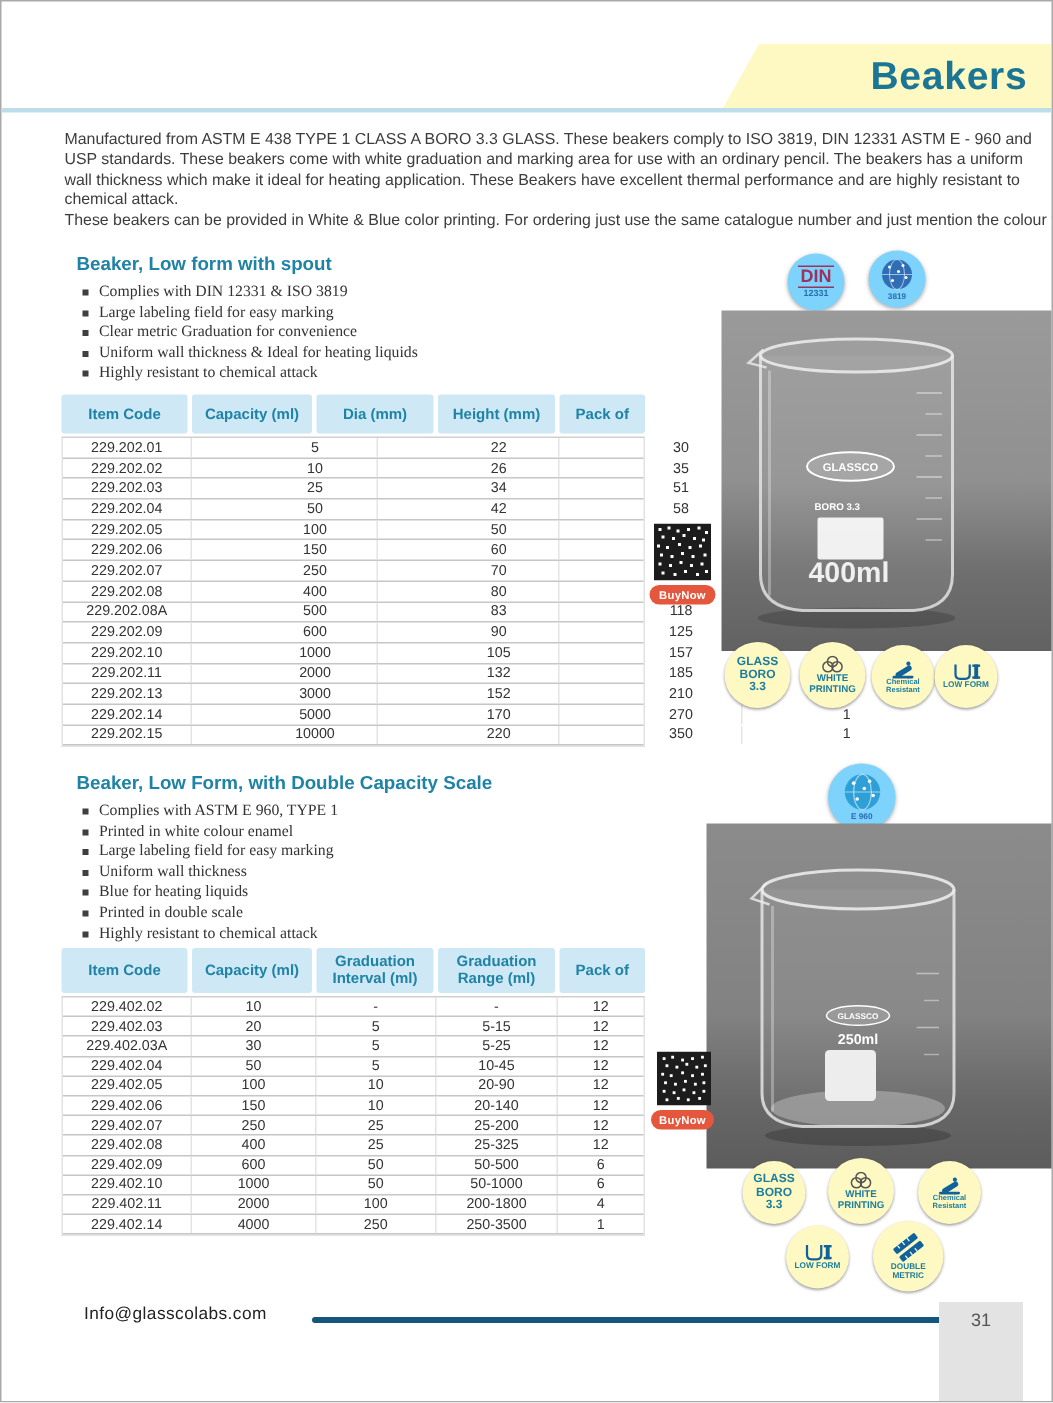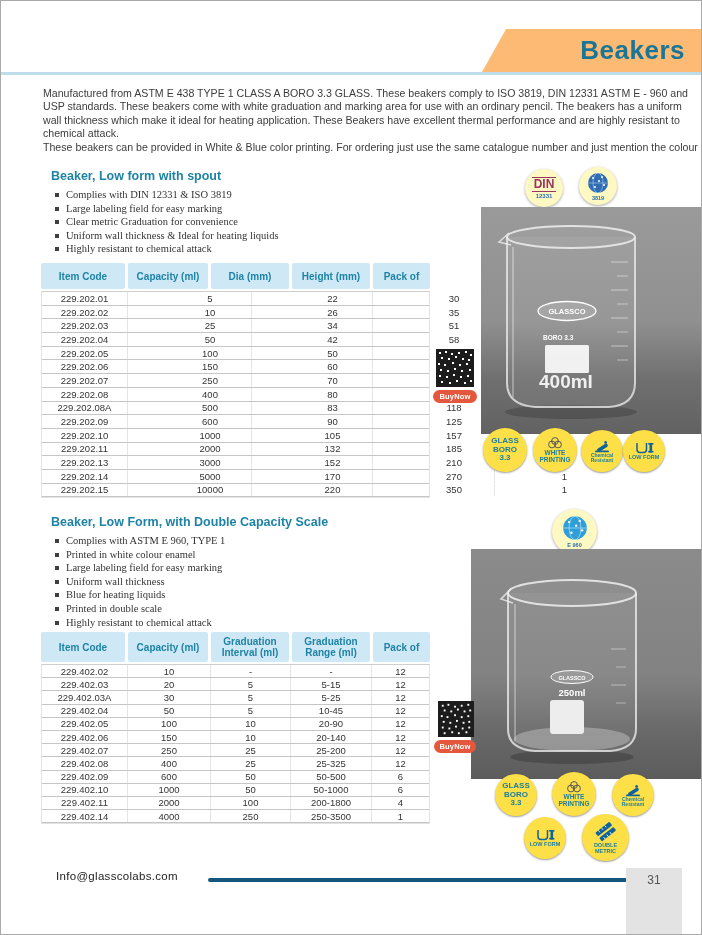--- a/index.html
+++ b/index.html
@@ -1,20 +1,20 @@
 <!DOCTYPE html>
 <html><head>
 <meta charset="utf-8">
 <style>
   html,body{margin:0;padding:0;background:#fff;}
   .page{position:relative;width:702px;height:935px;background:#fff;border:1px solid #a9a9a9;
         box-sizing:border-box;overflow:hidden;font-family:"Liberation Sans",sans-serif;}
 
   
-  .banner{position:absolute;top:28px;right:0;width:219px;height:43px;background:#fdba74;
+  .banner{position:absolute;top:28px;right:0;width:219px;height:43px;background:#fef9c3;
           clip-path:polygon(11% 0,100% 0,100% 100%,0 100%);
           display:flex;align-items:center;justify-content:flex-end;padding-right:16px;box-sizing:border-box;}
   .banner .title{font-size:26px;font-weight:bold;color:#1b7695;letter-spacing:.5px;}
   .header-line{position:absolute;top:71px;left:0;width:702px;height:3px;background:#bcdde9;}
 
   
   .intro{position:absolute;left:42px;top:86px;width:658px;font-size:10.6px;line-height:13.4px;color:#3c3c3c;}
   .intro .p1{margin:0;}
   .intro .p2{margin:0;white-space:nowrap;overflow:hidden;}
 
@@ -39,21 +39,21 @@
   #table2 .th{height:30px;}
   .tbody{border:1px solid #e2e2e2;border-top:1px solid #cfcfcf;}
   .tr{display:grid;grid-template-columns:86px 83px 80px 81px 57px;border-bottom:1px solid #c6c6c6;}
   #table1 .tr{height:12.7px;gap:41px;}
   #table2 .tr{height:12.2px;}
   .td{font-size:9.5px;color:#333;display:flex;align-items:center;justify-content:center;
       border-right:1px solid #e4e4e4;overflow:hidden;}
   .td:last-child{border-right:none;}
 
   
-  .cbadge{position:absolute;background:#fef9c3;border-radius:50%;box-shadow:0 1px 3px rgba(0,0,0,.35);
+  .cbadge{position:absolute;background:#7dd3fc;border-radius:50%;box-shadow:0 1px 3px rgba(0,0,0,.35);
           display:flex;flex-direction:column;align-items:center;justify-content:center;text-align:center;}
   #din-badge{left:524px;top:168px;width:38px;height:38px;}
   .din-text{font-size:12px;font-weight:bold;color:#99335f;line-height:13px;
             border-top:1.5px solid #99335f;border-bottom:1.5px solid #99335f;padding:0 2px;}
   .din-num{font-size:6px;color:#2b6cb0;margin-top:1px;font-weight:bold;}
   #iso3819-badge{left:578px;top:166px;width:38px;height:38px;}
   #e960-badge{left:551px;top:508px;width:45px;height:45px;}
   .iso-num{font-size:5.5px;color:#2b6cb0;font-weight:bold;margin-top:1px;}
 
   
@@ -66,21 +66,21 @@
   
   .qr{position:absolute;}
   #qr1{left:435px;top:348px;width:38px;height:38px;}
   #qr2{left:437px;top:700px;width:36px;height:36px;}
   .buynow{position:absolute;background:#e4573c;color:#fff;font-size:7.5px;font-weight:bold;border-radius:7px;
           display:flex;align-items:center;justify-content:center;letter-spacing:.2px;cursor:pointer;}
   #buy1{left:432px;top:389px;width:44px;height:13px;}
   #buy2{left:433px;top:739px;width:42px;height:13px;}
 
   
-  .stamp{position:absolute;border-radius:50%;background:#fde047;box-shadow:0 1px 2px rgba(0,0,0,.4);
+  .stamp{position:absolute;border-radius:50%;background:#fef9c3;box-shadow:0 1px 2px rgba(0,0,0,.4);
          display:flex;flex-direction:column;align-items:center;justify-content:center;text-align:center;
          color:#1e7d9c;font-weight:bold;box-sizing:border-box;}
   .stamp .lbl{line-height:7.5px;}
   #s1-glass{left:482px;top:427px;width:44px;height:44px;} #s1-glass .lbl{font-size:8px;width:32px;line-height:8.5px;}
   #s1-white{left:532px;top:427px;width:44px;height:44px;} #s1-white .lbl{font-size:6.5px;width:36px;line-height:7px;}
   #s1-chem {left:580px;top:429px;width:42px;height:42px;} #s1-chem .lbl{font-size:5px;width:30px;line-height:5.5px;}
   #s1-low  {left:622px;top:429px;width:42px;height:42px;} #s1-low .lbl{font-size:5.5px;width:36px;line-height:6px;}
   #s2-glass{left:494px;top:773px;width:42px;height:42px;} #s2-glass .lbl{font-size:8px;width:32px;line-height:8.5px;}
   #s2-white{left:551px;top:771px;width:44px;height:44px;} #s2-white .lbl{font-size:6.5px;width:36px;line-height:7px;}
   #s2-chem {left:611px;top:773px;width:42px;height:42px;} #s2-chem .lbl{font-size:5px;width:30px;line-height:5.5px;}

